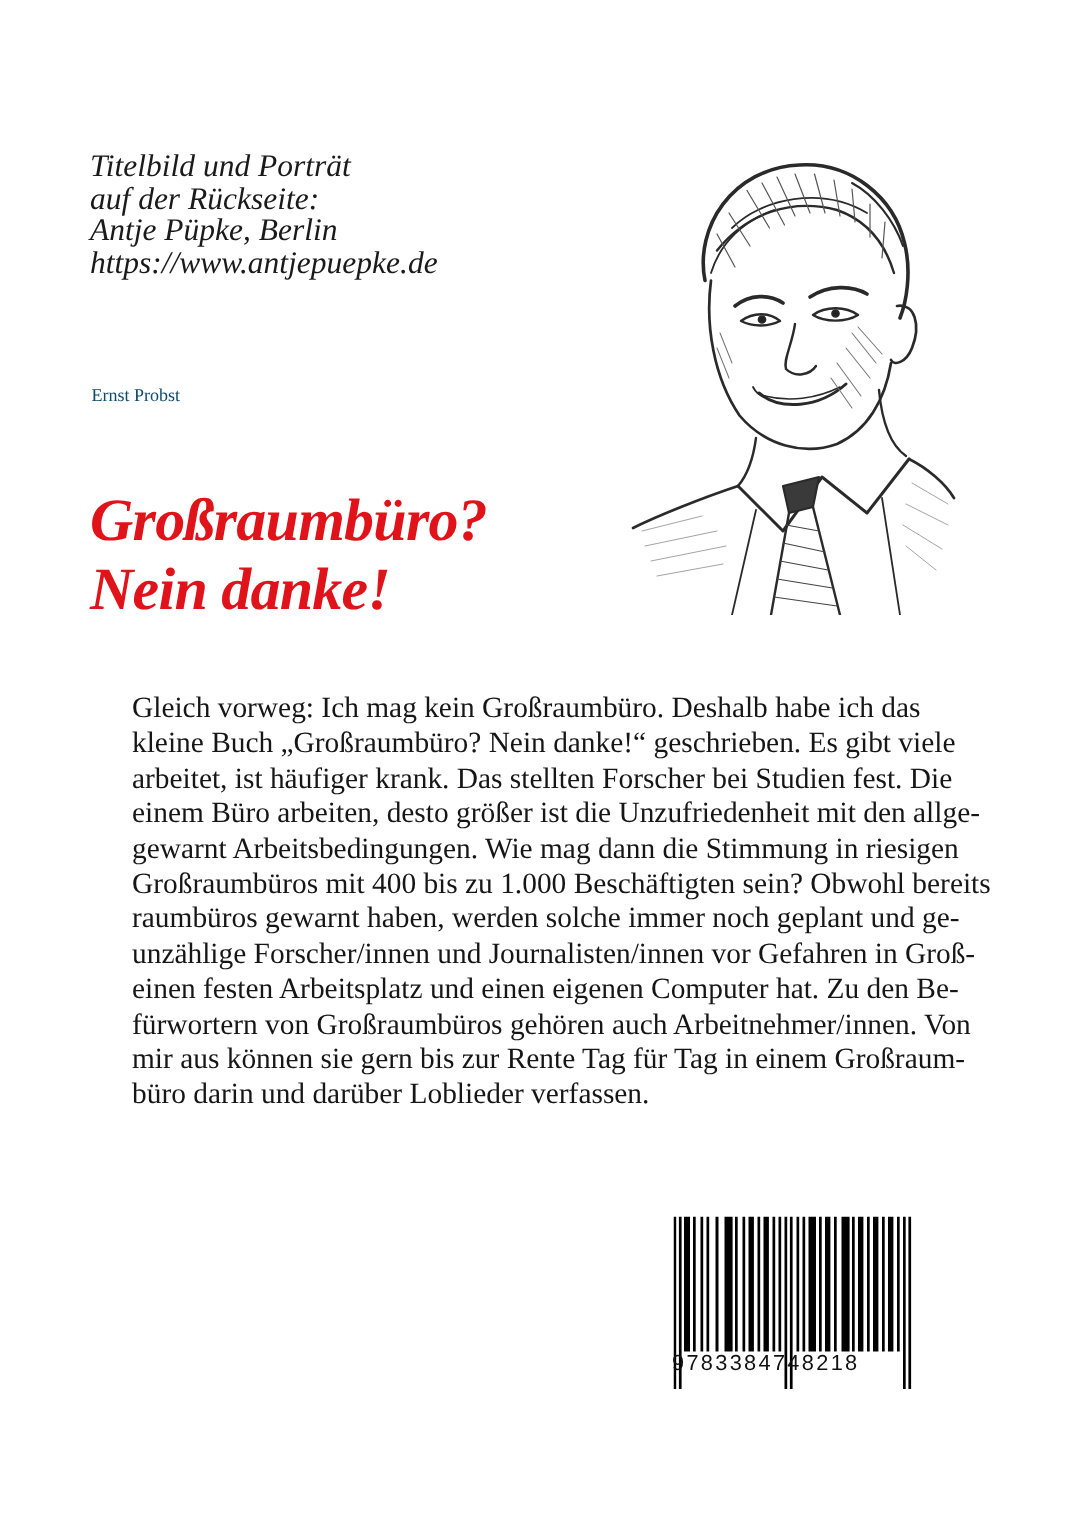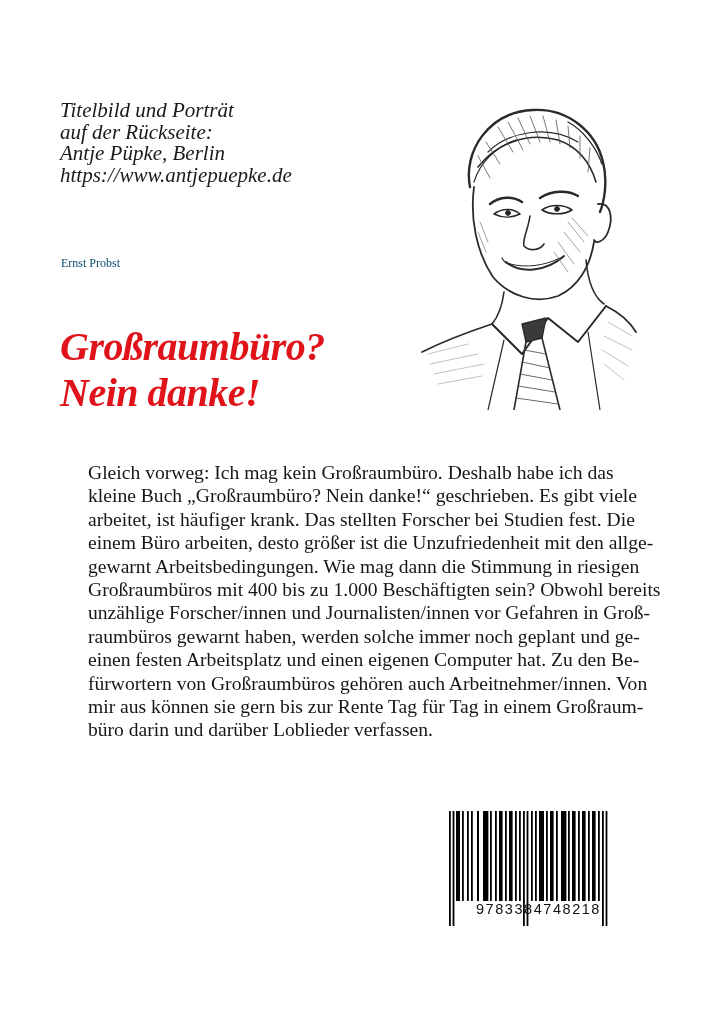--- a/index.html
+++ b/index.html
@@ -12,21 +12,21 @@
   .title { position: absolute; left: 60px; top: 324px; font-style: italic;
            font-size: 40px; line-height: 46px; color: #e0131a; letter-spacing: -0.5px; font-weight: bold; }
   .title div { white-space: nowrap; }
   .blurb { position: absolute; left: 60px; top: 461px; width: 600px;
            font-size: 19.6px; line-height: 23.4px; color: #161616; margin-left: 28px; }
   .blurb div { white-space: nowrap; }
   .portrait { position: absolute; left: 418px; top: 92px; width: 220px; height: 318px; }
   .barcode { position: absolute; left: 449px; top: 811px; width: 160px; height: 115px; }
   .barcode-digits { position: absolute; left: 448px; top: 901px; width: 164px;
                     font-family: "Liberation Sans", "DejaVu Sans", sans-serif;
-                    font-size: 14.5px; letter-spacing: 1.55px; color: #111; white-space: nowrap; margin-left: 28px; }
+                    font-size: 14.5px; letter-spacing: 1.55px; color: #111; white-space: nowrap; }
 </style>
 </head>
 <body>
 
 <div class="credits">
   <div>Titelbild und Porträt</div>
   <div>auf  der Rückseite:</div>
   <div>Antje Püpke, Berlin</div>
   <div>https://www.antjepuepke.de</div>
 </div>
@@ -121,22 +121,22 @@
   </svg>
 </div>
 
 <div class="blurb">
   <div>Gleich vorweg: Ich mag kein Großraumbüro. Deshalb habe ich das</div>
   <div>kleine Buch „Großraumbüro? Nein danke!“ geschrieben. Es gibt viele</div>
   <div>arbeitet, ist häufiger krank. Das stellten Forscher bei Studien fest. Die</div>
   <div>einem Büro arbeiten, desto größer ist die Unzufriedenheit mit den allge-</div>
   <div>gewarnt Arbeitsbedingungen. Wie mag dann die Stimmung in riesigen</div>
   <div>Großraumbüros mit 400 bis zu 1.000 Beschäftigten sein? Obwohl bereits</div>
+  <div>raumbüros gewarnt haben, werden solche immer noch geplant und ge-</div>
   <div>unzählige Forscher/innen und Journalisten/innen vor Gefahren in Groß-</div>
-  <div>raumbüros gewarnt haben, werden solche immer noch geplant und ge-</div>
   <div>einen festen Arbeitsplatz und einen eigenen Computer hat. Zu den Be-</div>
   <div>fürwortern von Großraumbüros gehören auch Arbeitnehmer/innen. Von</div>
   <div>mir aus können sie gern bis zur Rente Tag für Tag in einem Großraum-</div>
   <div>büro darin und darüber Loblieder verfassen.</div>
 </div>
 
 <div class="barcode">
   <svg width="160" height="115" viewBox="0 0 160 115">
     <g fill="#000">
 

